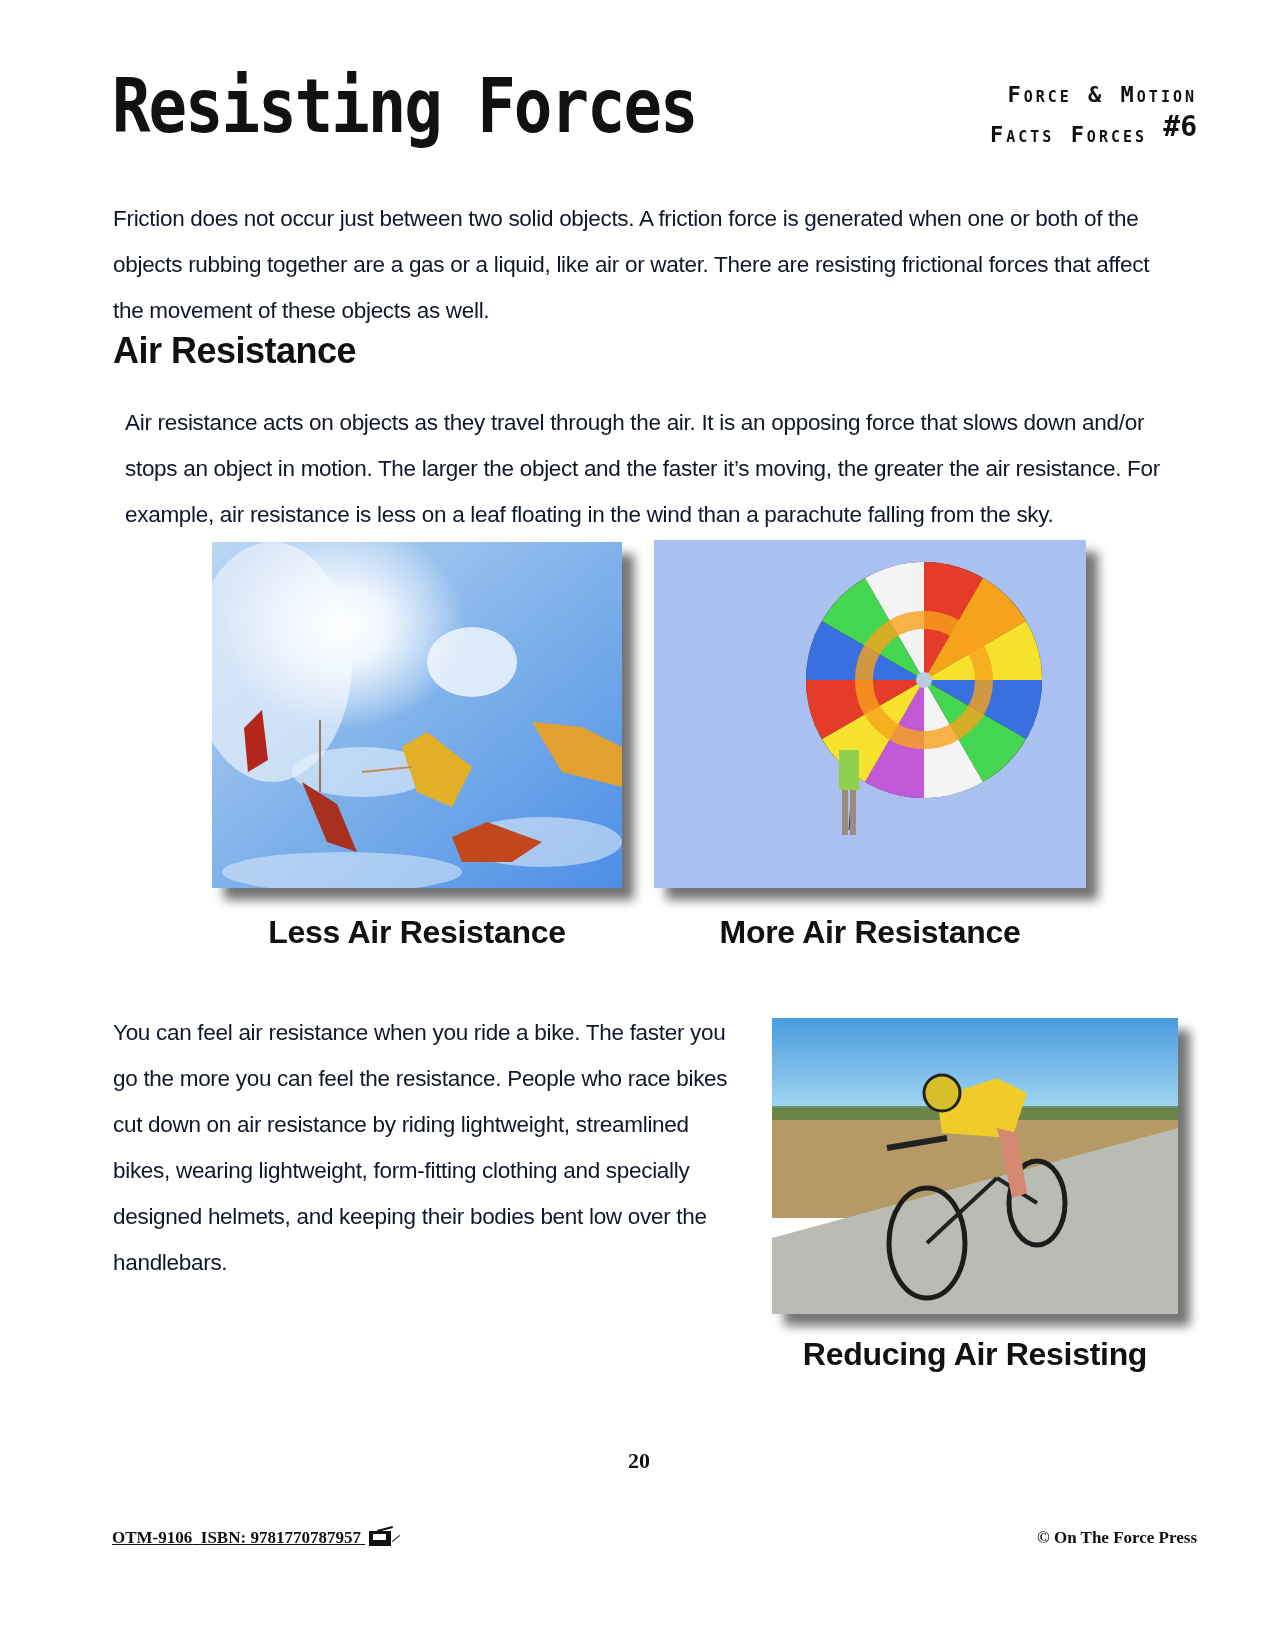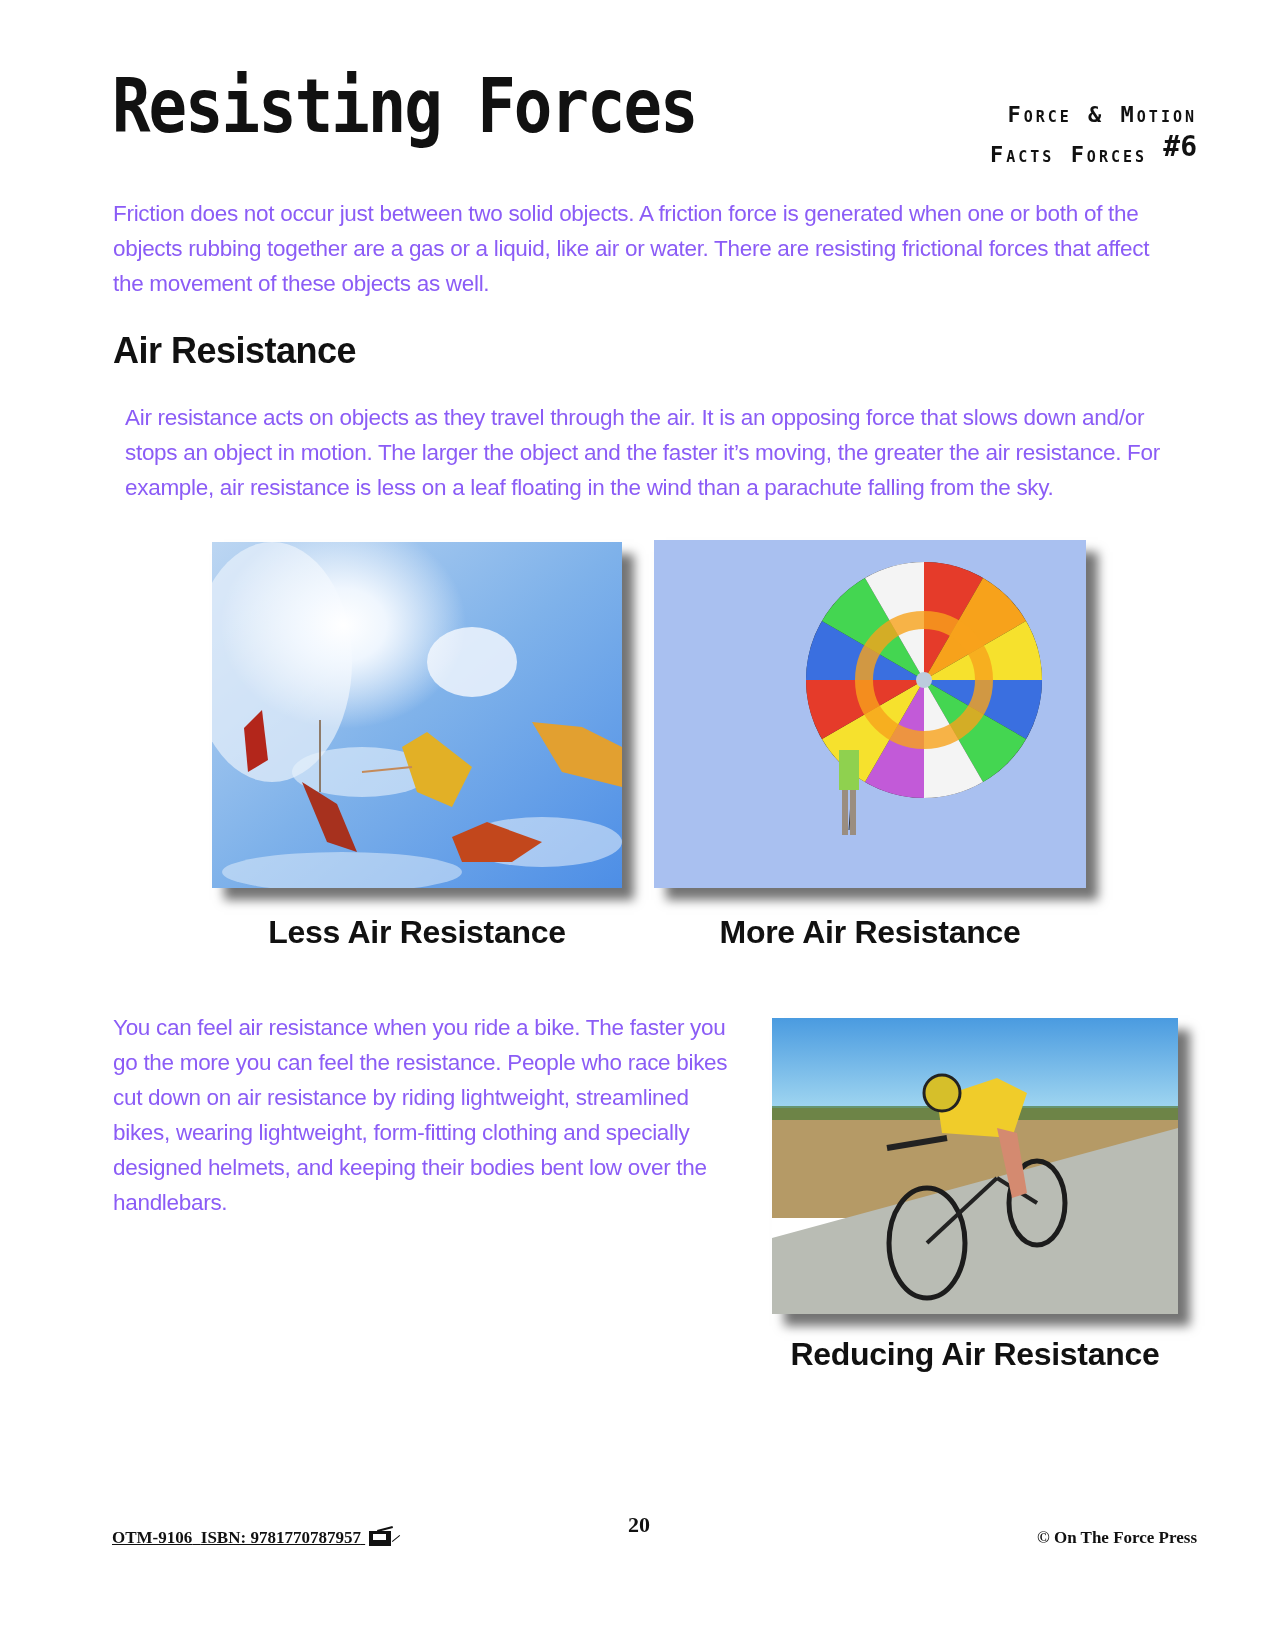--- a/index.html
+++ b/index.html
@@ -1,21 +1,21 @@
 <!DOCTYPE html>
 <html><head>
 <meta charset="utf-8">
 <style>
   html, body { margin:0; padding:0; background:#ffffff; }
   body { width:1275px; height:1650px; position:relative; overflow:hidden; font-family:"Liberation Sans", sans-serif; color:#1a1a1a; }
   .abs { position:absolute; }
   .title { left:112px; top:68px; font-family:"DejaVu Sans Mono", monospace; font-weight:bold; font-size:64px; letter-spacing:-2px; transform:scaleY(1.18); transform-origin:left top; line-height:1; color:#111; }
-  .series { right:78px; top:76px; text-align:right; font-family:"DejaVu Sans Mono", monospace; font-weight:bold; font-size:22px; letter-spacing:3px; line-height:38px; font-variant:small-caps; color:#111;margin-top:20px; }
+  .series { right:78px; top:76px; text-align:right; font-family:"DejaVu Sans Mono", monospace; font-weight:bold; font-size:22px; letter-spacing:3px; line-height:38px; font-variant:small-caps; color:#111; }
   .series .num { font-size:28px; position:relative; top:-6px; letter-spacing:0; }
-  .para { font-size:22.5px; line-height:35px; color:#8b5cf6; letter-spacing:-0.3px; }
+  .para { font-size:22.5px; line-height:46px; color:#0f172a; letter-spacing:-0.3px; }
   .p1 { left:113px; top:196px; width:1060px; }
   .h2 { left:113px; top:330px; font-size:36px; font-weight:bold; letter-spacing:-0.5px; color:#111; }
   .p2 { left:125px; top:368px; width:1060px;margin-top:32px; }
   .p3 { left:113px; top:1010px; width:630px; }
   .photo { box-shadow:12px 12px 10px rgba(0,0,0,0.55); overflow:hidden; }
   .caption { font-size:32px; font-weight:bold; text-align:center; color:#111; letter-spacing:-0.3px; }
   .footer { top:1528px; font-family:"Liberation Serif", serif; font-weight:bold; font-size:17px; color:#111; }
   .pagenum { font-size:22px; }
 </style>
 </head>
@@ -109,26 +109,26 @@
     <ellipse cx="155" cy="225" rx="38" ry="55" fill="none" stroke="#1c1c1c" stroke-width="5"></ellipse>
     <ellipse cx="265" cy="185" rx="28" ry="42" fill="none" stroke="#1c1c1c" stroke-width="5"></ellipse>
     <line x1="155" y1="225" x2="225" y2="160" stroke="#222" stroke-width="4"></line>
     <line x1="225" y1="160" x2="265" y2="185" stroke="#222" stroke-width="4"></line>
     <polygon points="165,80 225,60 255,75 240,120 170,115" fill="#f0cc2a"></polygon>
     <circle cx="170" cy="75" r="18" fill="#d6bf2a" stroke="#222" stroke-width="3"></circle>
     <line x1="175" y1="120" x2="115" y2="130" stroke="#222" stroke-width="6"></line>
     <polygon points="225,110 245,115 255,175 240,180" fill="#d48a70"></polygon>
   </svg>
 </div>
-<div class="abs caption" style="left:772px; top:1336px; width:406px;">Reducing Air Resistance</div>
+<div class="abs caption" style="left:772px; top:1336px; width:406px;">Reducing Air Resisting</div>
 
 <div class="abs footer" style="left:112px;text-decoration:underline;">
   <span>OTM-9106</span>&nbsp;
   <span>ISBN: 9781770787957</span>
   <span style="display:inline-block; position:relative; width:32px; height:18px; vertical-align:-3px; margin-left:4px;">
     <span style="position:absolute; left:0; top:3px; width:22px; height:15px; background:#111;"></span>
     <span style="position:absolute; left:4px; top:6px; width:13px; height:6px; background:#fff;"></span>
     <span style="position:absolute; left:8px; top:0; width:16px; height:2px; background:#111; transform:rotate(-15deg);"></span>
     <span style="position:absolute; left:22px; top:10px; width:10px; height:1px; background:#111; transform:rotate(-40deg);"></span>
   </span>
 </div>
-<div class="abs footer pagenum" style="left:628px; top:1512px;">20</div>
+<div class="abs footer pagenum" style="left:628px; top:1448px;">20</div>
 <div class="abs footer" style="right:78px;">© On The Force Press</div>
 
 </body></html>

